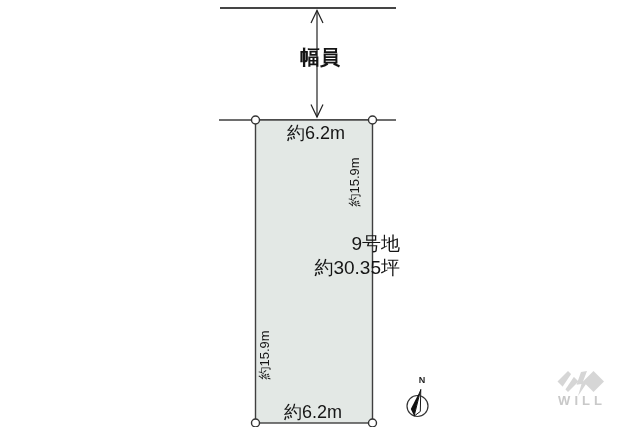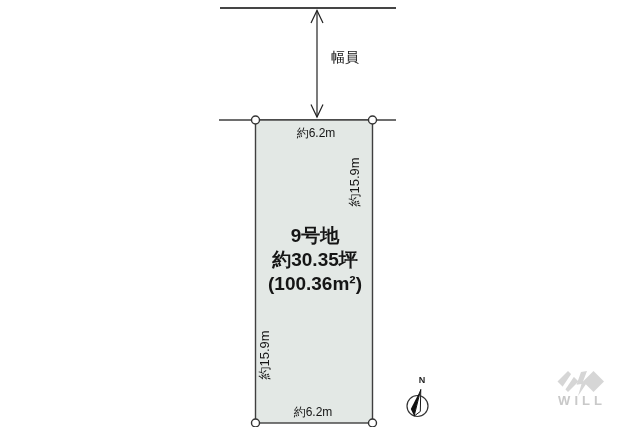--- a/index.html
+++ b/index.html
@@ -7,28 +7,28 @@
     position:relative;
     width:640px;height:427px;
     background:#ffffff;
     font-family:"Liberation Sans","DejaVu Sans",sans-serif;
     color:#111111;
     overflow:hidden;
   }
   #drawing{position:absolute;left:0;top:0;}
   .lbl{position:absolute;white-space:nowrap;color:#151515;}
   .lbl.center-block{
-    width:170px;left:230px;top:224px;
-    text-align:center;font-size:19px;line-height:24px;font-weight:700;
+    width:170px;left:230px;top:232px;
+    text-align:right;font-size:19px;line-height:24px;font-weight:400;
   }
   .lbl.road-width{
     width:90px;left:300px;top:48px;
-    text-align:center;font-size:14px;line-height:19px;font-weight:normal;
+    text-align:left;font-size:20px;line-height:19px;font-weight:bold;
   }
-  .lbl.dim-h{width:80px;text-align:center;font-size:12px;line-height:15px;}
+  .lbl.dim-h{width:80px;text-align:center;font-size:18px;line-height:15px;}
   .lbl.dim-top{left:276px;top:126px;}
   .lbl.dim-bottom{left:273px;top:405px;}
   .lbl.dim-v{
     width:60px;height:14px;text-align:center;
     font-size:13px;line-height:14px;
     transform:rotate(-90deg);transform-origin:center center;
   }
   .lbl.dim-right{left:325px;top:175px;}
   .lbl.dim-left{left:235px;top:348px;}
   .lbl.north{left:414px;top:375px;width:16px;text-align:center;font-size:9px;font-weight:bold;color:#222;}
@@ -85,20 +85,19 @@
 
   <div class="lbl dim-h dim-top">約6.2m</div>
   <div class="lbl dim-h dim-bottom">約6.2m</div>
 
   <div class="lbl dim-v dim-right">約15.9m</div>
   <div class="lbl dim-v dim-left">約15.9m</div>
 
   <div class="lbl center-block">
     <div>9号地</div>
     <div>約30.35坪</div>
-    <div>(100.36m²)</div>
   </div>
 
   <div class="lbl north">N</div>
 
   <div class="lbl will">WILL</div>
 
 </div>
 
 </body></html>

